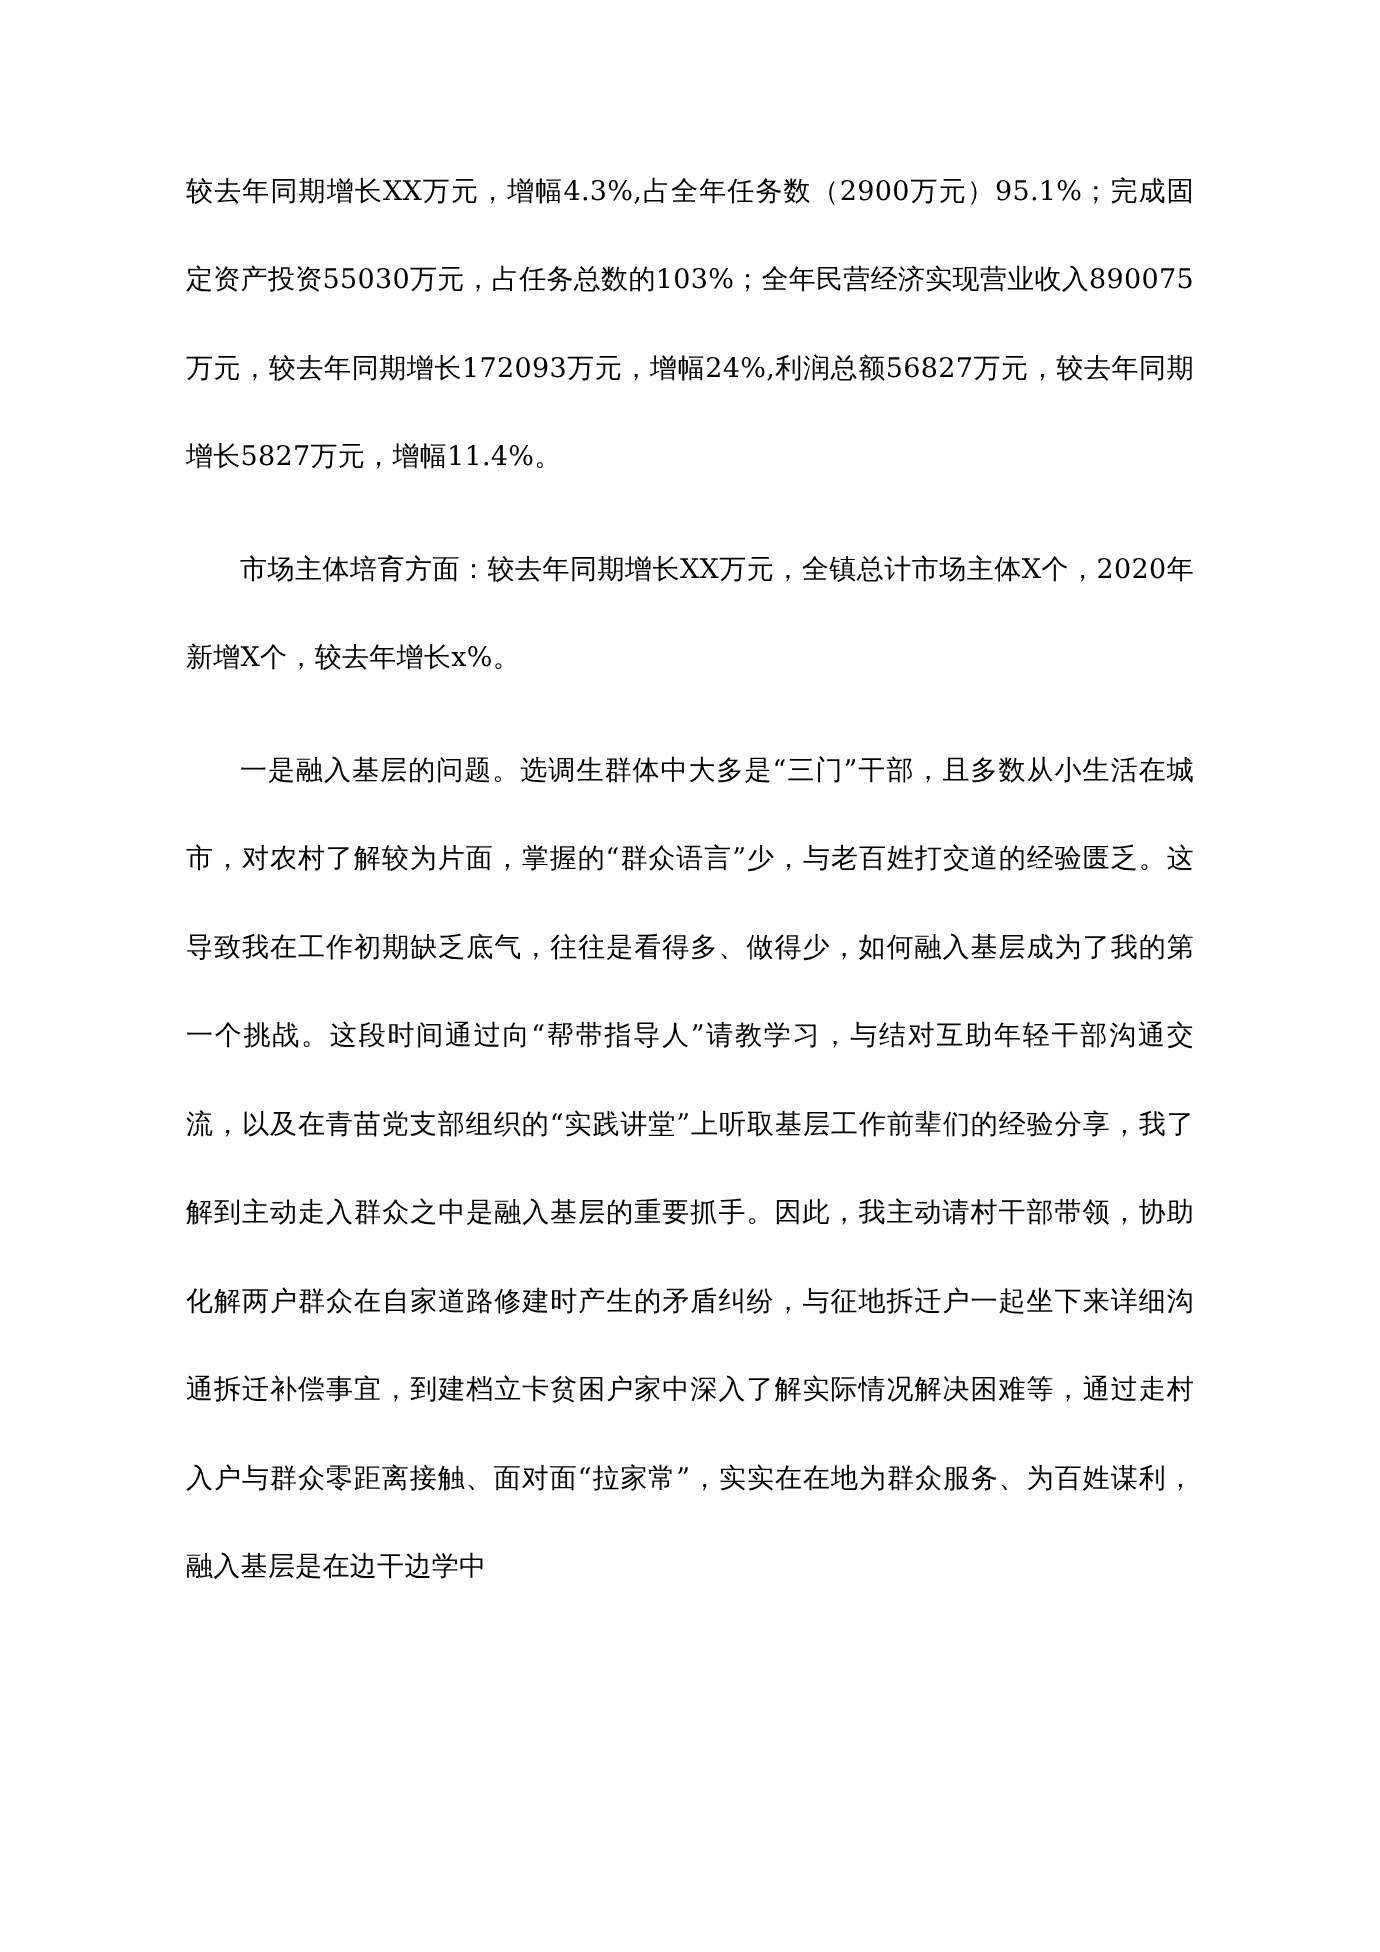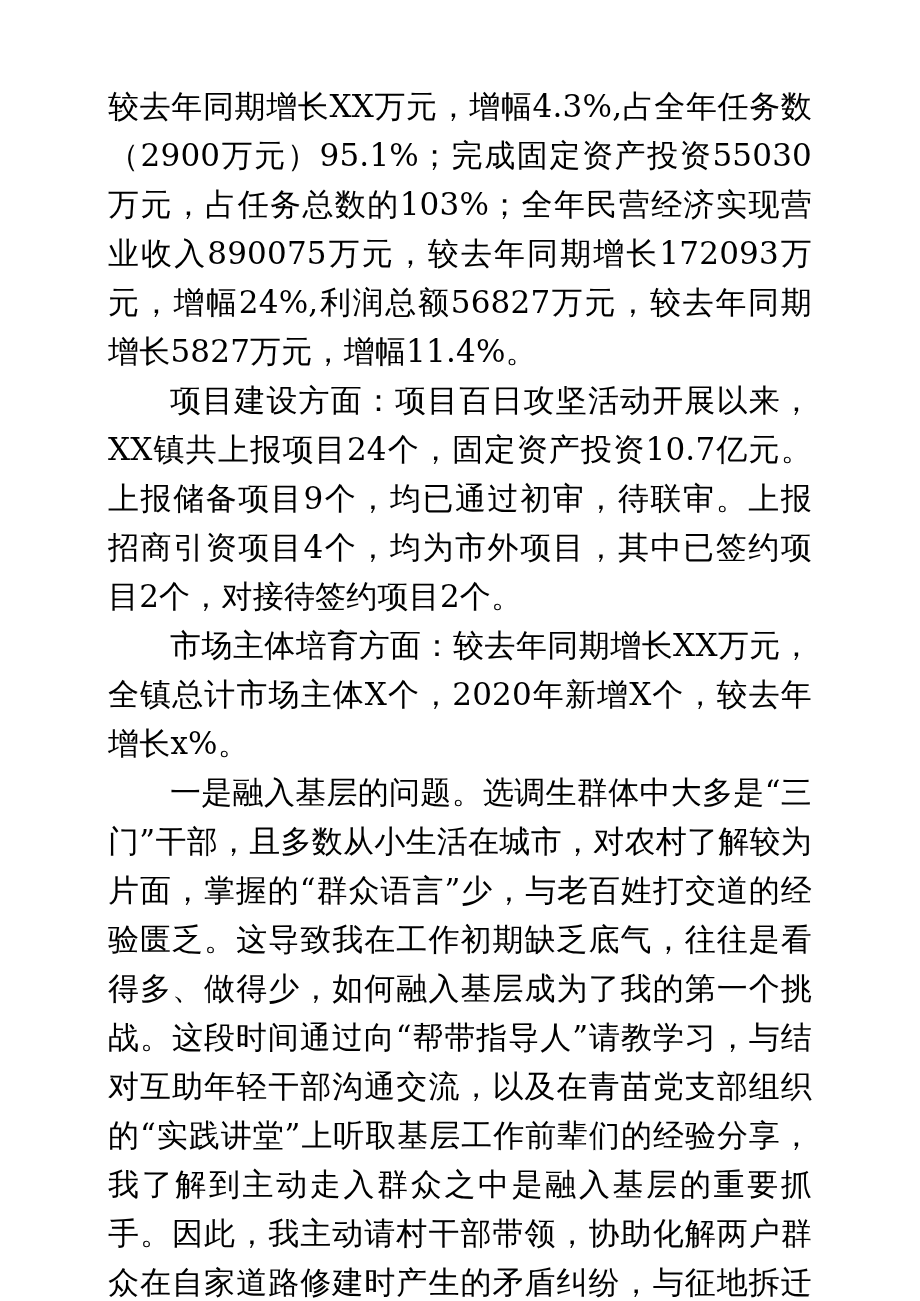--- a/index.html
+++ b/index.html
@@ -18,38 +18,37 @@
     box-sizing: border-box;
     width: 920px;
     height: 1301px;
     padding: 82px 108px 40px 108px;
     background: #ffffff;
   }
   .doc-body {
     width: 100%;
   }
   p.para {
-    margin: 0;
-    font-size: 31px;
-    line-height: 49px;
+    margin: 16px;
+    font-size: 18px;
+    line-height: 59px;
     text-align: justify;
     text-justify: inter-ideograph;
     letter-spacing: 0.2px;
     word-break: break-all;
   }
   p.indent {
     text-indent: 2em;
   }
   p.first {
     text-indent: 0;
   }
 </style>
 </head>
 <body>
 
 <div class="page">
   <div class="doc-body">
     <p class="para first">较去年同期增长XX万元，增幅4.3%,占全年任务数（2900万元）95.1%；完成固定资产投资55030万元，占任务总数的103%；全年民营经济实现营业收入890075万元，较去年同期增长172093万元，增幅24%,利润总额56827万元，较去年同期增长5827万元，增幅11.4%。</p>
-    <p class="para indent">项目建设方面：项目百日攻坚活动开展以来，XX镇共上报项目24个，固定资产投资10.7亿元。上报储备项目9个，均已通过初审，待联审。上报招商引资项目4个，均为市外项目，其中已签约项目2个，对接待签约项目2个。</p>
     <p class="para indent">市场主体培育方面：较去年同期增长XX万元，全镇总计市场主体X个，2020年新增X个，较去年增长x%。</p>
     <p class="para indent">一是融入基层的问题。选调生群体中大多是“三门”干部，且多数从小生活在城市，对农村了解较为片面，掌握的“群众语言”少，与老百姓打交道的经验匮乏。这导致我在工作初期缺乏底气，往往是看得多、做得少，如何融入基层成为了我的第一个挑战。这段时间通过向“帮带指导人”请教学习，与结对互助年轻干部沟通交流，以及在青苗党支部组织的“实践讲堂”上听取基层工作前辈们的经验分享，我了解到主动走入群众之中是融入基层的重要抓手。因此，我主动请村干部带领，协助化解两户群众在自家道路修建时产生的矛盾纠纷，与征地拆迁户一起坐下来详细沟通拆迁补偿事宜，到建档立卡贫困户家中深入了解实际情况解决困难等，通过走村入户与群众零距离接触、面对面“拉家常”，实实在在地为群众服务、为百姓谋利，融入基层是在边干边学中</p>
   </div>
 </div>
 
 </body></html>

